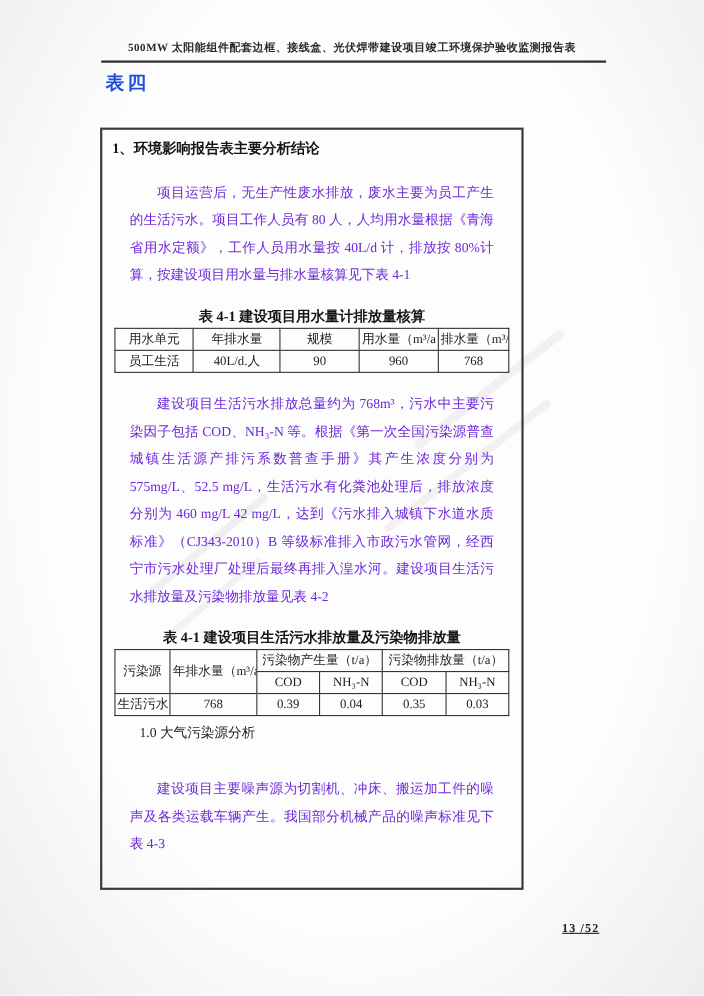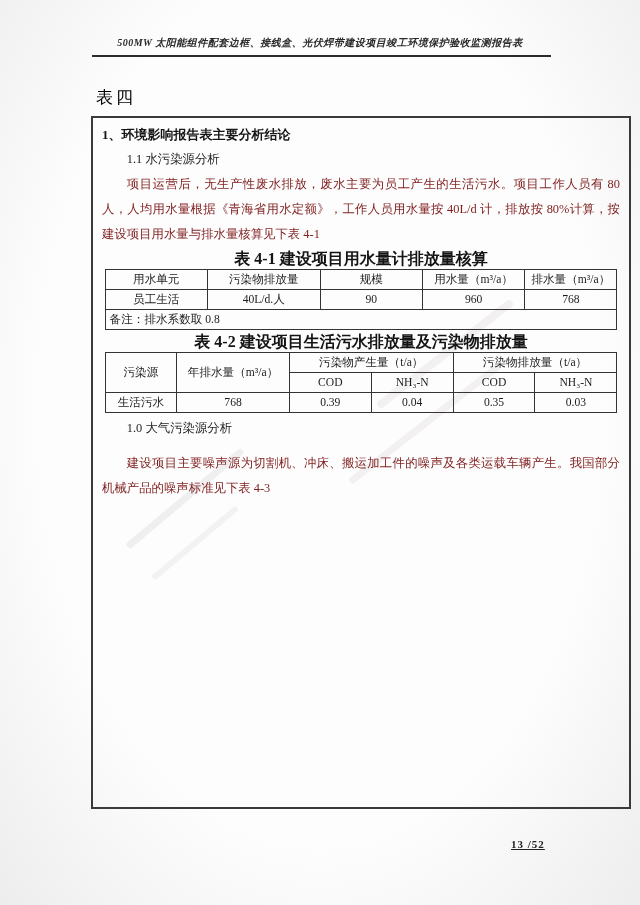--- a/index.html
+++ b/index.html
@@ -4,47 +4,47 @@
 <style>
   html,body{margin:0;padding:0;}
   body{
     width:640px;height:905px;position:relative;overflow:hidden;
     background:radial-gradient(ellipse at 50% 45%, #fdfdfd 62%, #ededed 100%);
     font-family:"Liberation Serif","DejaVu Serif",serif;
     color:#1d1d1d;
   }
   .doc-header{
     position:absolute;top:36px;left:0;right:0;text-align:center;
-    font-size:10px;letter-spacing:0.5px;color:#2a2a2a;font-weight:bold;font-style:italic;
+    font-size:10px;letter-spacing:0.5px;color:#2a2a2a;font-weight:bold;
   }
   .header-rule{
     position:absolute;top:55px;left:92px;width:459px;height:0;
     border-top:2px solid #2b2b2b;
   }
   .form-label{
-    position:absolute;top:86px;left:96px;
-    font-size:17px;font-weight:normal;letter-spacing:3px;color:#000000;
+    position:absolute;top:64px;left:96px;
+    font-size:17px;font-weight:bold;letter-spacing:3px;color:#1d4ed8;
   }
   .report-box{
-    position:absolute;top:116px;left:91px;width:540px;height:693px;
+    position:absolute;top:116px;left:91px;width:385px;height:693px;
     border:2px solid #3a3a3a;box-sizing:border-box;background:transparent;
     padding:4px 9px 0 9px;overflow:hidden;
   }
   .report-box .h1{
     font-size:13px;font-weight:bold;line-height:25px;margin:0;color:#151515;
   }
   .report-box .h2{
     font-size:12.4px;font-weight:normal;line-height:25px;margin:0;text-indent:2em;
   }
   .report-box p.body{
-    font-size:12.4px;line-height:25px;margin:0;text-indent:2em;
-    text-align:justify;color:#7f1d1d;
+    font-size:12.4px;line-height:25px;margin:16px;text-indent:2em;
+    text-align:justify;color:#6d28d9;
   }
   .tbl-caption{
-    text-align:center;font-weight:bold;font-size:16px;line-height:18px;
+    text-align:center;font-weight:bold;font-size:13px;line-height:18px;
     margin:3px 0 1px 0;color:#141414;
   }
   table.data{
     width:99%;margin:0 auto 3px auto;border-collapse:collapse;
     font-size:11.6px;table-layout:fixed;
   }
   table.data th,table.data td{
     border:1px solid #343434;text-align:center;padding:1px 2px;
     line-height:17px;font-weight:normal;color:#1c1c1c;
     overflow:hidden;white-space:nowrap;margin-top:40px;
@@ -72,59 +72,56 @@
 
 <div class="doc-header">500MW 太阳能组件配套边框、接线盒、光伏焊带建设项目竣工环境保护验收监测报告表</div>
 <div class="header-rule"></div>
 
 <div class="form-label">表四</div>
 
 <div class="report-box">
 
   <p class="h1">1、环境影响报告表主要分析结论</p>
 
-  <p class="h2">1.1 水污染源分析</p>
 
   <p class="body">项目运营后，无生产性废水排放，废水主要为员工产生的生活污水。项目工作人员有 80 人，人均用水量根据《青海省用水定额》，工作人员用水量按 40L/d 计，排放按 80%计算，按建设项目用水量与排水量核算见下表 4-1</p>
 
   <div class="tbl-caption">表 4-1  建设项目用水量计排放量核算</div>
 
   <table class="data">
     <colgroup>
       <col style="width:20%">
         <col style="width:22%">
         <col style="width:20%">
         <col style="width:20%">
         <col style="width:18%">
     </colgroup>
     <thead>
       <tr>
         <th>用水单元</th>
-        <th>污染物排放量</th>
+        <th>年排水量</th>
         <th>规模</th>
         <th>用水量（m³/a）</th>
         <th>排水量（m³/a）</th>
       </tr>
     </thead>
     <tbody>
       <tr>
         <td>员工生活</td>
         <td>40L/d.人</td>
         <td>90</td>
         <td>960</td>
         <td>768</td>
       </tr>
-      <tr class="note">
-        <td colspan="5">备注：排水系数取 0.8</td>
-      </tr>
     </tbody>
   </table>
 
+  <p class="body">建设项目生活污水排放总量约为 768m³，污水中主要污染因子包括 COD、NH₃-N 等。根据《第一次全国污染源普查城镇生活源产排污系数普查手册》其产生浓度分别为 575mg/L、52.5 mg/L，生活污水有化粪池处理后，排放浓度分别为 460 mg/L 42 mg/L，达到《污水排入城镇下水道水质标准》（CJ343-2010）B 等级标准排入市政污水管网，经西宁市污水处理厂处理后最终再排入湟水河。建设项目生活污水排放量及污染物排放量见表 4-2</p>
 
-  <div class="tbl-caption">表 4-2  建设项目生活污水排放量及污染物排放量</div>
+  <div class="tbl-caption">表 4-1  建设项目生活污水排放量及污染物排放量</div>
 
   <table class="data">
     <colgroup>
       <col style="width:14%">
         <col style="width:22%">
         <col style="width:16%">
         <col style="width:16%">
         <col style="width:16%">
         <col style="width:16%">
     </colgroup>

